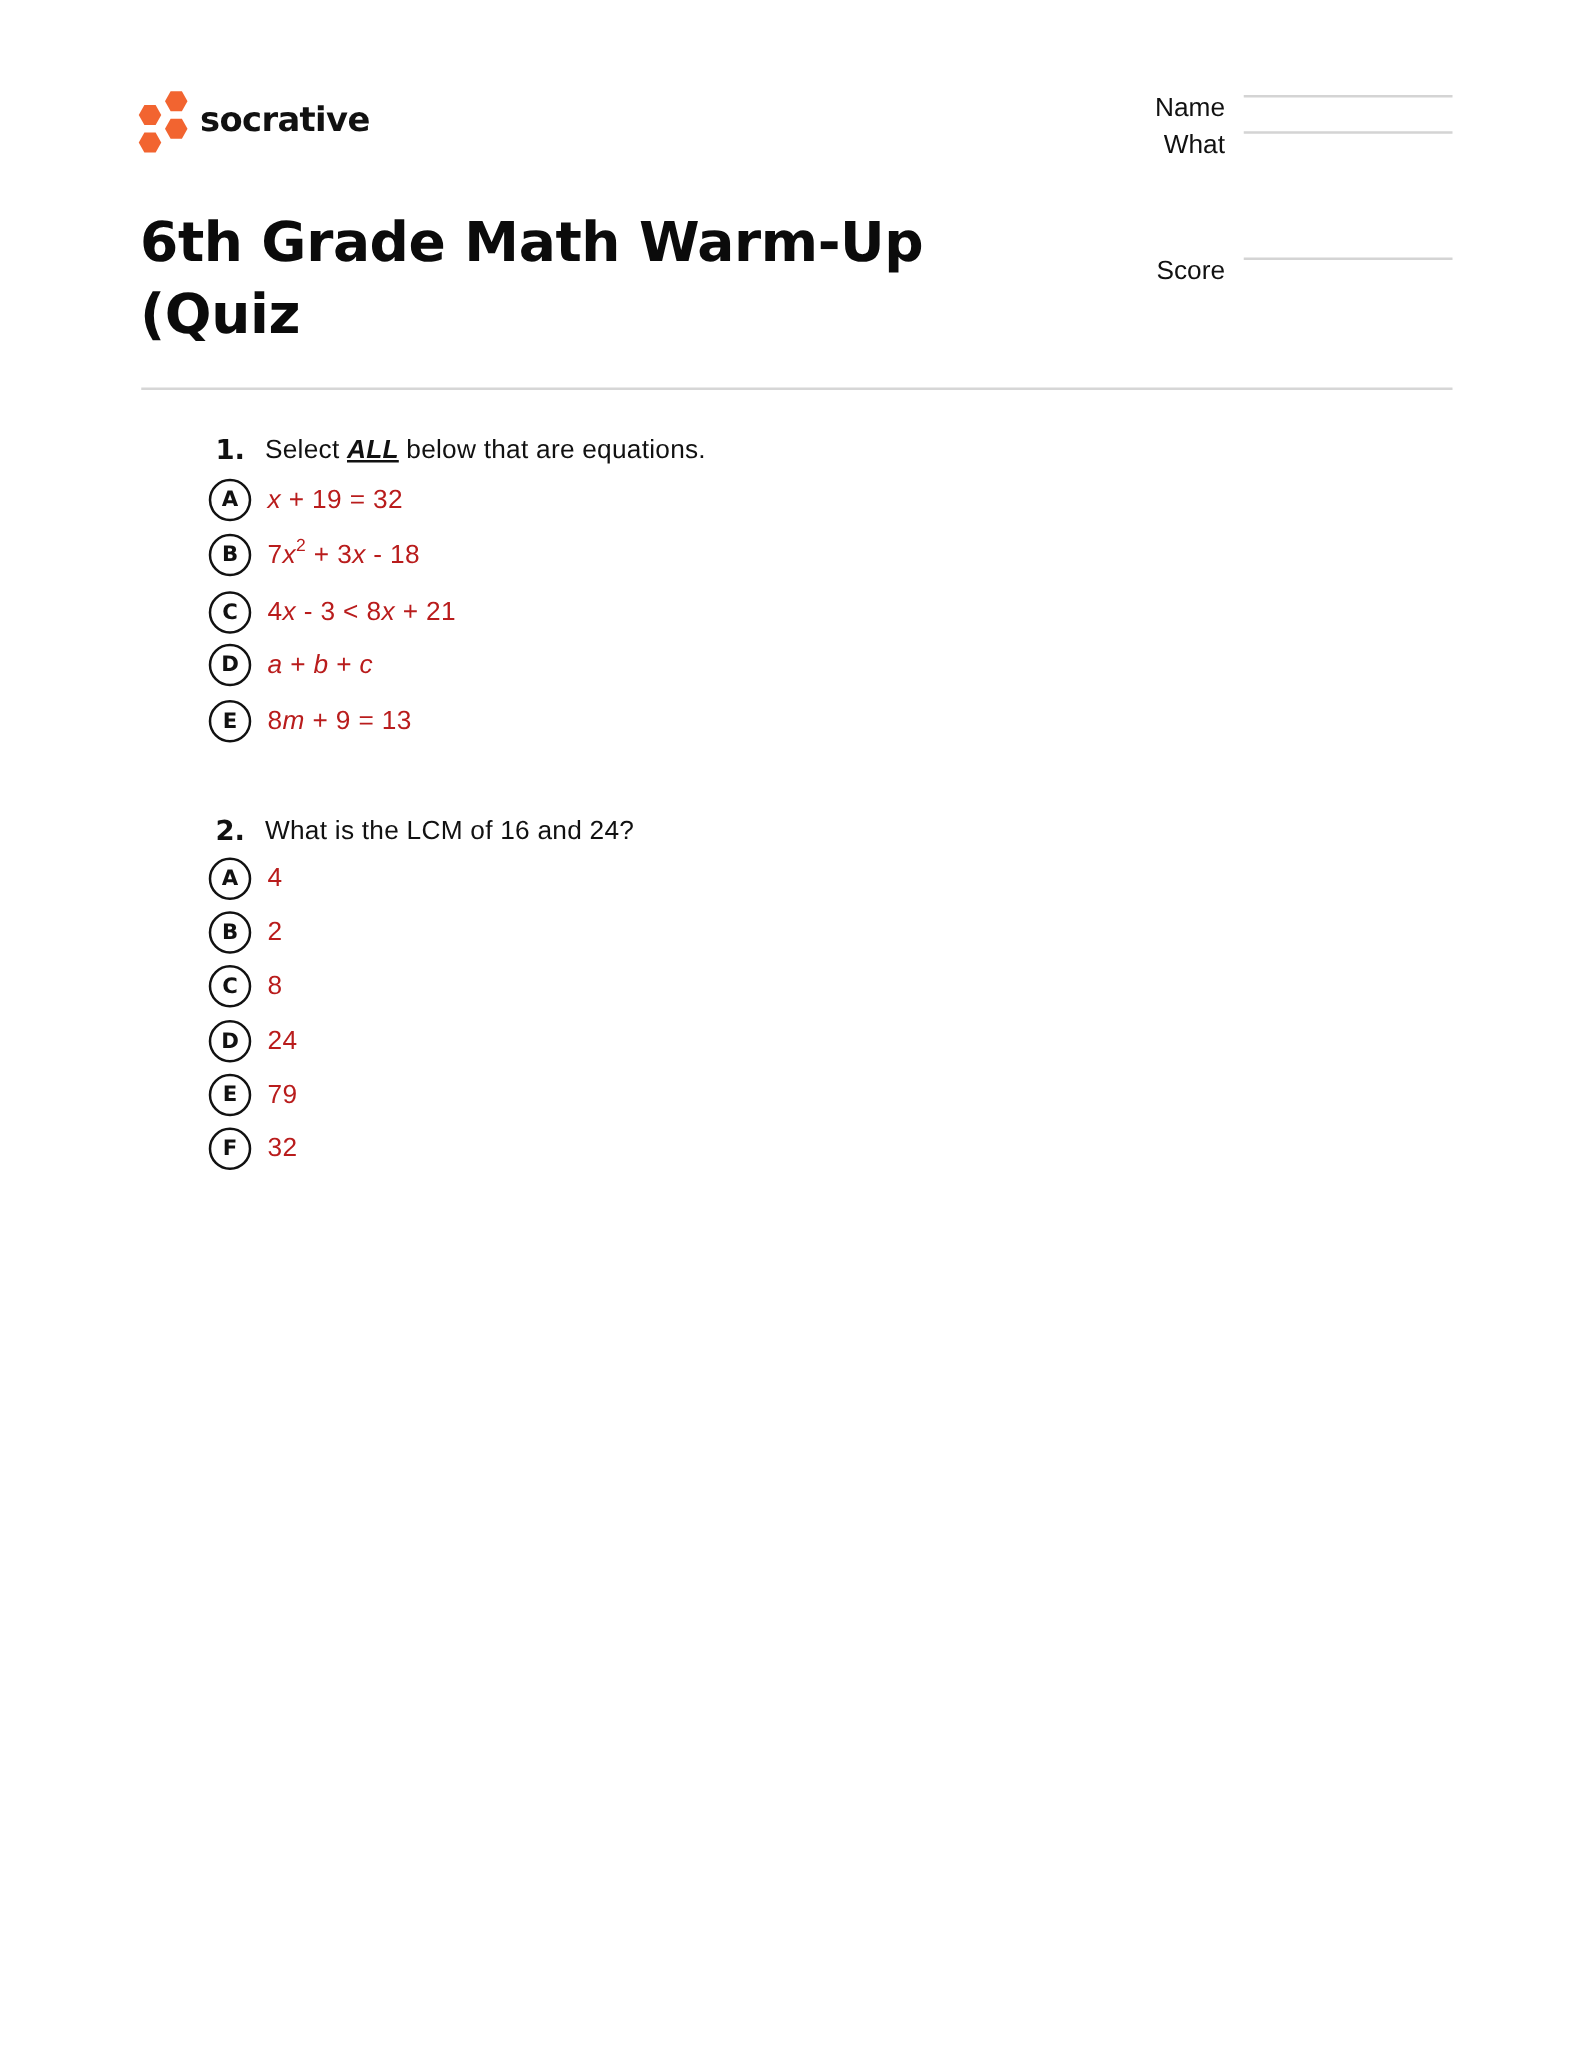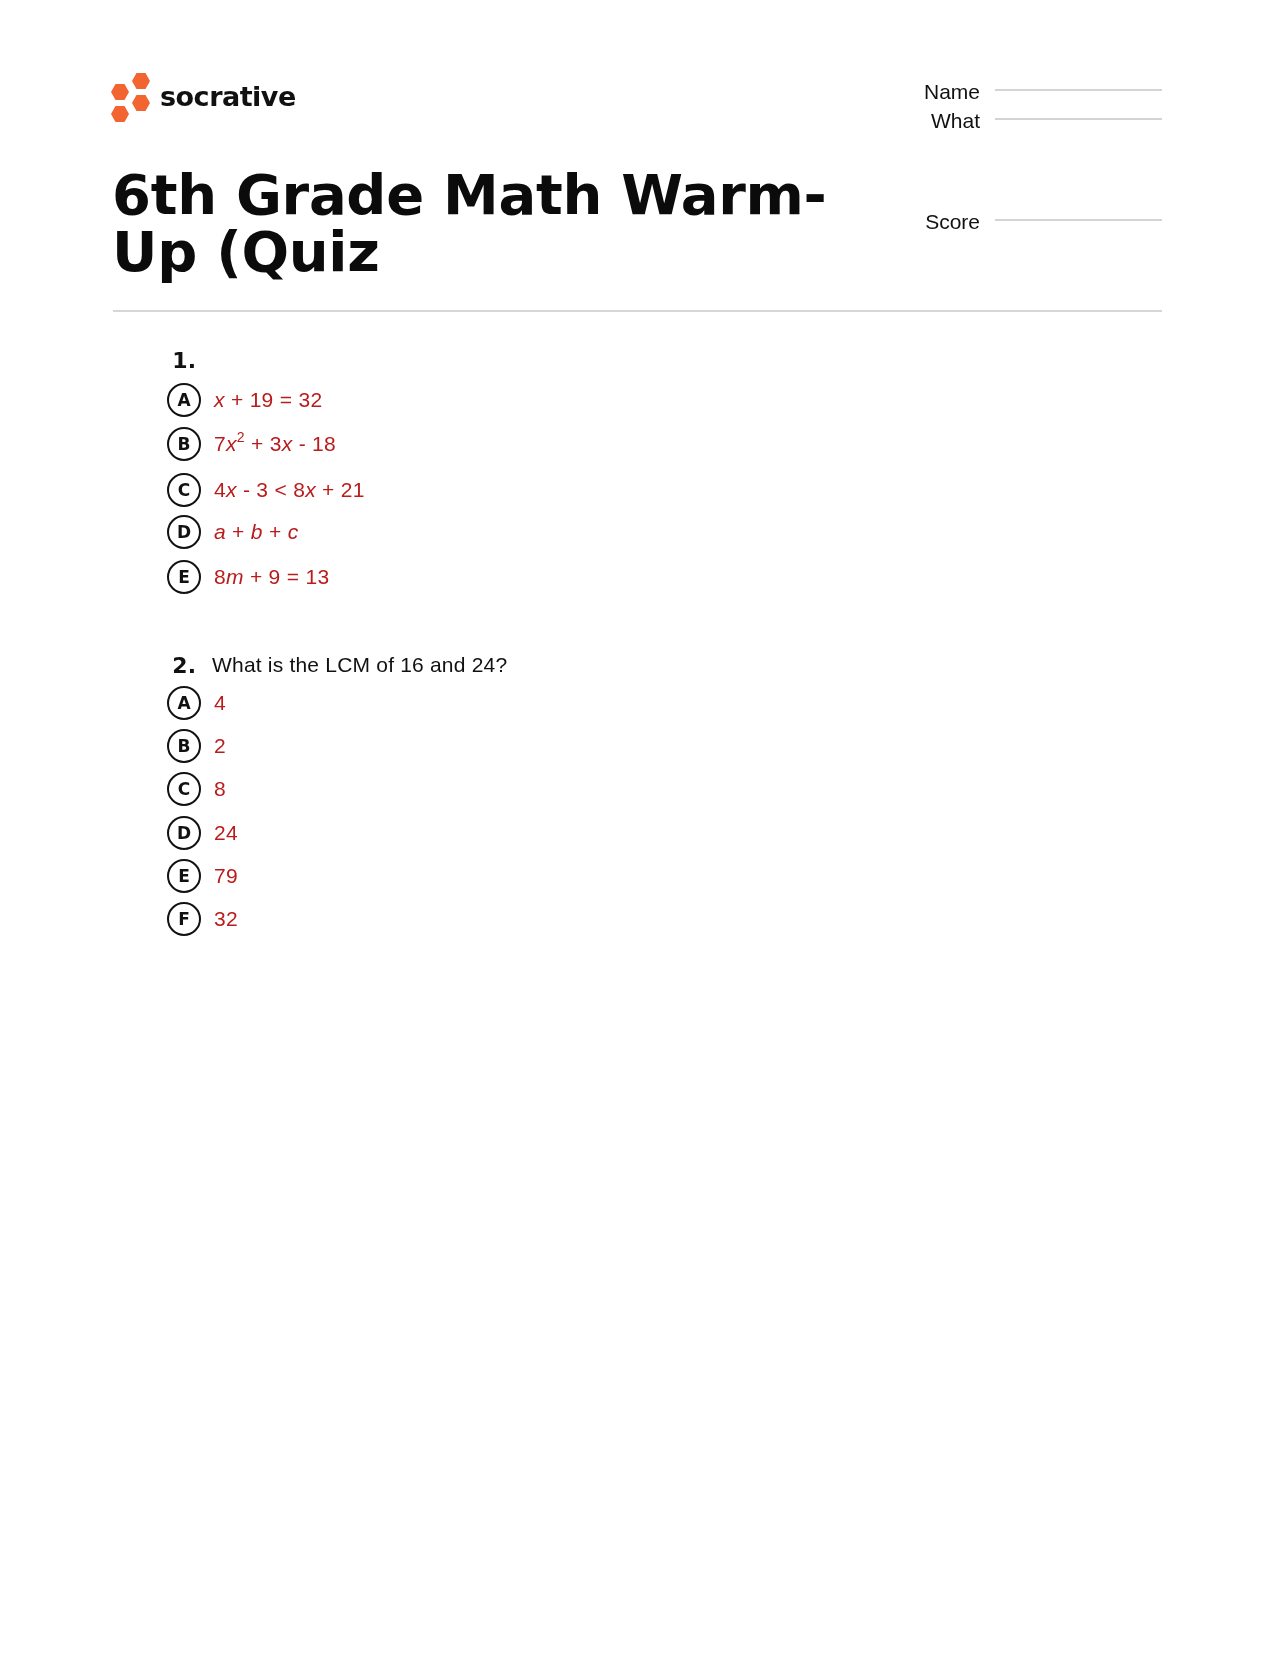--- a/index.html
+++ b/index.html
@@ -7,27 +7,27 @@
          font-family: "Liberation Sans", "DejaVu Sans", sans-serif; color: #111; }
   .abs { position: absolute; }
 
   
   .logo { left: 110px; top: 72px; height: 52px; display: flex; align-items: center; }
   .logo svg { width: 42px; height: 52px; margin-right: 8px; }
   .logo-text { font-family: "DejaVu Sans", sans-serif; font-size: 27px; font-weight: 600;
                letter-spacing: -0.5px; color: #111; line-height: 1; margin-top: -4px; }
 
   
-  .field { left: 880px; width: 282px; height: 30px; display: flex; align-items: center; }
+  .field { left: 880px; width: 282px; height: 30px; display: flex; align-items: flex-start; }
   .field-label { width: 100px; text-align: right; font-size: 21px; color: #111; line-height: 1; }
   .field-line { margin-left: 15px; flex: 1; border-bottom: 2px solid #d4d4d4; height: 0; margin-bottom: 2px; }
 
   
   .title { left: 112px; top: 166px; width: 760px; font-family: "DejaVu Sans", sans-serif;
-           font-size: 56px; font-weight: 600; line-height: 57px; color: #0b0b0b; letter-spacing: -0.3px; }
+           font-size: 44px; font-weight: 600; line-height: 57px; color: #0b0b0b; letter-spacing: -0.3px; }
 
   .rule { left: 113px; top: 310px; width: 1049px; height: 0; border-top: 2px solid #d6d6d6; }
 
   
   .question-head { left: 150px; height: 30px; display: flex; align-items: center; }
   .q-num { width: 46px; text-align: right; font-family: "DejaVu Sans", sans-serif; font-weight: 700;
            font-size: 22px; color: #111; }
   .q-text { margin-left: 16px; font-size: 21px; color: #111; letter-spacing: 0.2px; }
   .q-text .em { font-weight: 700; font-style: italic; text-decoration: underline; }
 
@@ -68,20 +68,21 @@
 </div>
 
 <div class="abs title">
   <div>6th Grade Math Warm-Up (Quiz</div>
 </div>
 
 <div class="abs rule"></div>
 
 <div class="abs question-head" style="top:345px;">
   <span class="q-num">1.</span>
+  <span class="q-text"><span>Select </span><span class="em">ALL</span><span> below that are equations.</span></span>
 </div>
 
 <div class="abs option" style="top:383px;">
   <span class="opt-circle">A</span>
   <span class="opt-text"><i>x</i><span> + 19 = 32</span></span>
 </div>
 <div class="abs option" style="top:427px;">
   <span class="opt-circle">B</span>
   <span class="opt-text"><span>7</span><i>x</i><sup>2</sup><span> + 3</span><i>x</i><span> - 18</span></span>
 </div>

